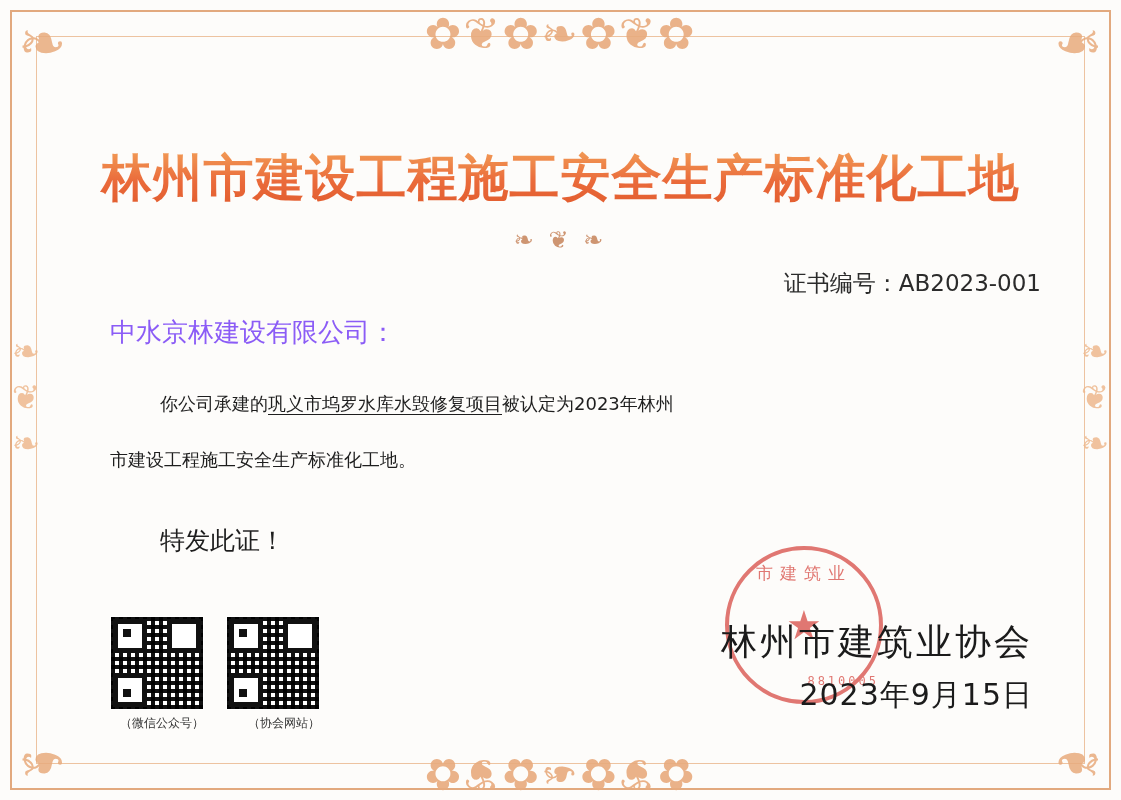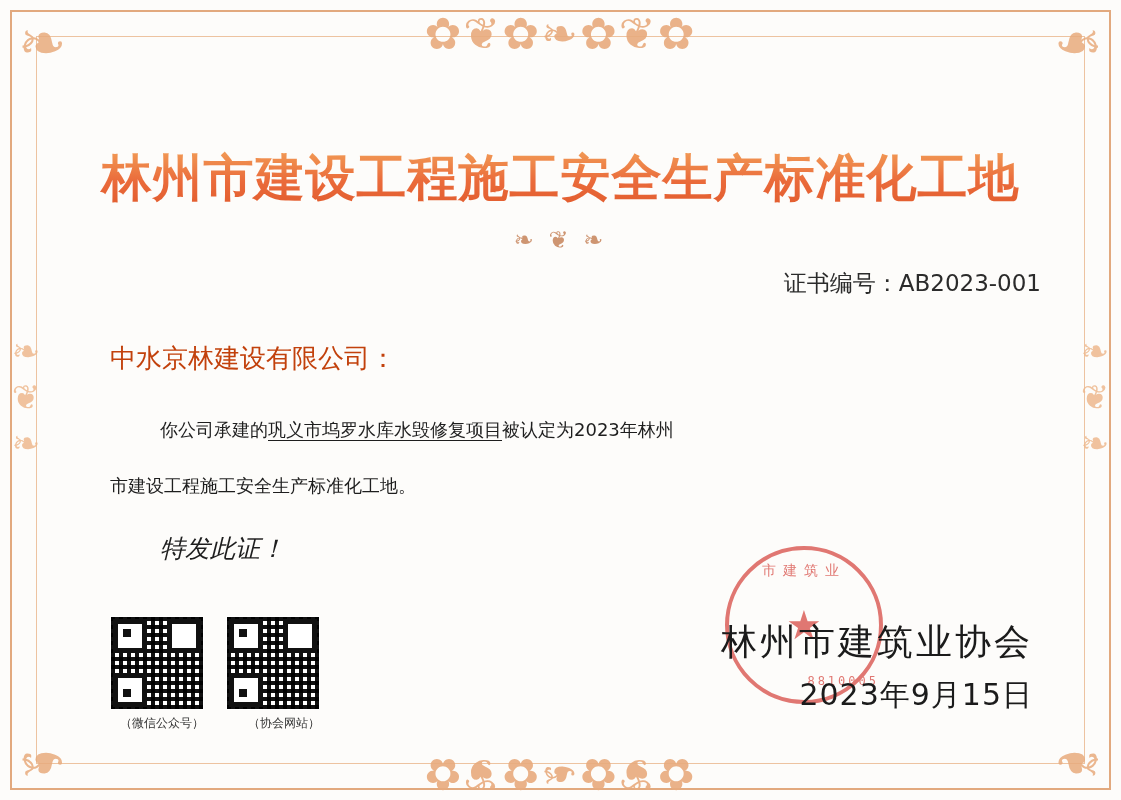--- a/index.html
+++ b/index.html
@@ -124,45 +124,44 @@
   .cert-no {
     margin-top: 14px;
     text-align: right;
     padding-right: 10px;
     font-size: 23px;
     color: #2b2b2b;
     font-family: "DejaVu Sans", "Liberation Sans", sans-serif;
   }
 
   .salutation {
-    margin-top: 42px;
+    margin-top: 16px;
     padding-left: 40px;
     font-size: 26px;
-    color: #c2410c;
+    color: #8b5cf6;
     font-family: "DejaVu Sans", "Liberation Sans", sans-serif;
   }
 
   .body-text {
     margin-top: 26px;
     padding: 0 20px 0 40px;
     font-size: 18px;
     line-height: 56px;
     color: #1e1e1e;
     font-family: "DejaVu Sans", "Liberation Sans", sans-serif;
   }
   .indent { display: inline-block; width: 50px; }
   .underline-proj { text-decoration: underline; text-underline-offset: 4px; }
 
   .issue-note {
-    margin-top: 18px;
+    margin-top: 36px;
     padding-left: 40px;
     font-size: 25px;
     color: #1e1e1e;
     font-family: "DejaVu Sans", "Liberation Sans", sans-serif;
-    font-style: italic;
   }
 
   
   .bottom-row {
     position: absolute;
     left: 0;
     bottom: 0;
     width: 981px;
     height: 190px;
   }
@@ -241,21 +240,21 @@
     opacity: 0.72;
     color: #d6453e;
     pointer-events: none;
   }
   .seal-text-top {
     position: absolute;
     top: 12px;
     left: 0;
     width: 100%;
     text-align: center;
-    font-size: 14px;
+    font-size: 17px;
     letter-spacing: 7px;
     font-family: "DejaVu Sans", "Liberation Sans", sans-serif;
   }
   .seal-text-bottom {
     position: absolute;
     bottom: 12px;
     left: 0;
     width: 100%;
     text-align: right;
     font-size: 12px;

